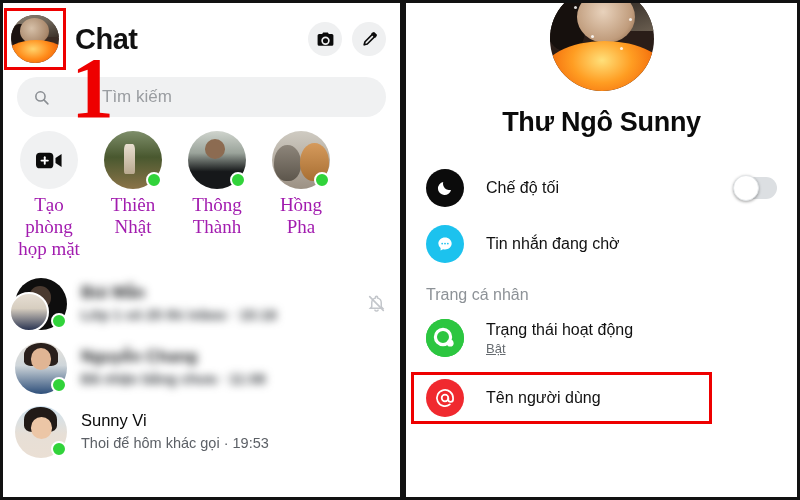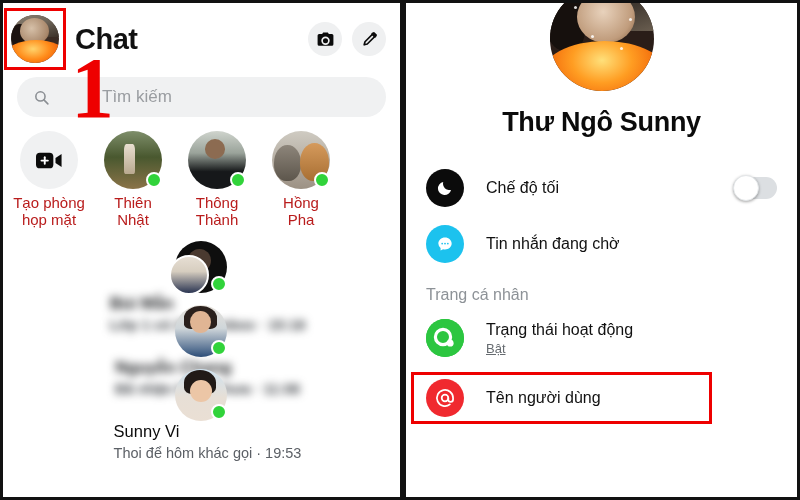--- a/index.html
+++ b/index.html
@@ -74,21 +74,21 @@
   .story-av {
     width:58px; height:58px; border-radius:50%; margin:0 auto;
     position:relative; overflow:visible;
   }
   .story-av .pic { position:absolute; inset:0; border-radius:50%; overflow:hidden; }
   .dot-online {
     position:absolute; right:0px; bottom:1px; width:16px; height:16px;
     border-radius:50%; background:#31d33a; border:2.5px solid #fff;
   }
   .story-label {
-    margin-top:5px; font-size:15px; line-height:1.15; color:#b91c1c;
+    margin-top:5px; font-size:19px; line-height:1.15; color:#a21caf;font-family:Liberation Serif, serif;
   }
   .create-room {
     width:58px; height:58px; border-radius:50%; background:#f0f1f2;
     display:flex; align-items:center; justify-content:center; margin:0 auto;
   }
 
   
   .pic-thien { background:linear-gradient(180deg,#7e8e6a 0%,#49582f 45%,#8a7348 100%); }
   .pic-thien::after { content:""; position:absolute; left:34%; top:22%; width:20%; height:52%;
     background:linear-gradient(#e8ded0,#b9a98f); border-radius:20% 20% 10% 10%; }
@@ -104,21 +104,20 @@
   .pic-ngan::after { content:""; position:absolute; left:36%; top:10%; width:40%; height:44%;
     border-radius:50%; background:#e8c6a8; }
   .pic-ngan::before { content:""; position:absolute; left:22%; top:4%; width:62%; height:40%;
     border-radius:50% 50% 30% 30%; background:#6b4b33; }
 
   
   .chat-list { margin-top:12px; }
   .chat-row {
     display:flex; align-items:center; height:64px; padding:0 14px 0 12px;
     position:relative;
-    flex-direction:column;
   }
   .crow-av { position:relative; width:52px; height:52px; flex:0 0 52px; }
   .crow-av .pic { position:absolute; inset:0; border-radius:50%; overflow:hidden; }
   .crow-text { margin-left:14px; flex:1; min-width:0; }
   .crow-name { font-size:16.5px; color:#0b0b0b; line-height:1.25; }
   .crow-sub  { font-size:14.5px; color:#5c6066; line-height:1.3; margin-top:3px; }
   .blurred { filter:blur(4.2px); }
   .blurred .crow-name { font-weight:bold; color:#1c1e21; }
   .blurred .crow-sub { color:#3b3f44; font-weight:bold; }
   .mute-icon { margin-left:8px; opacity:.85; }

